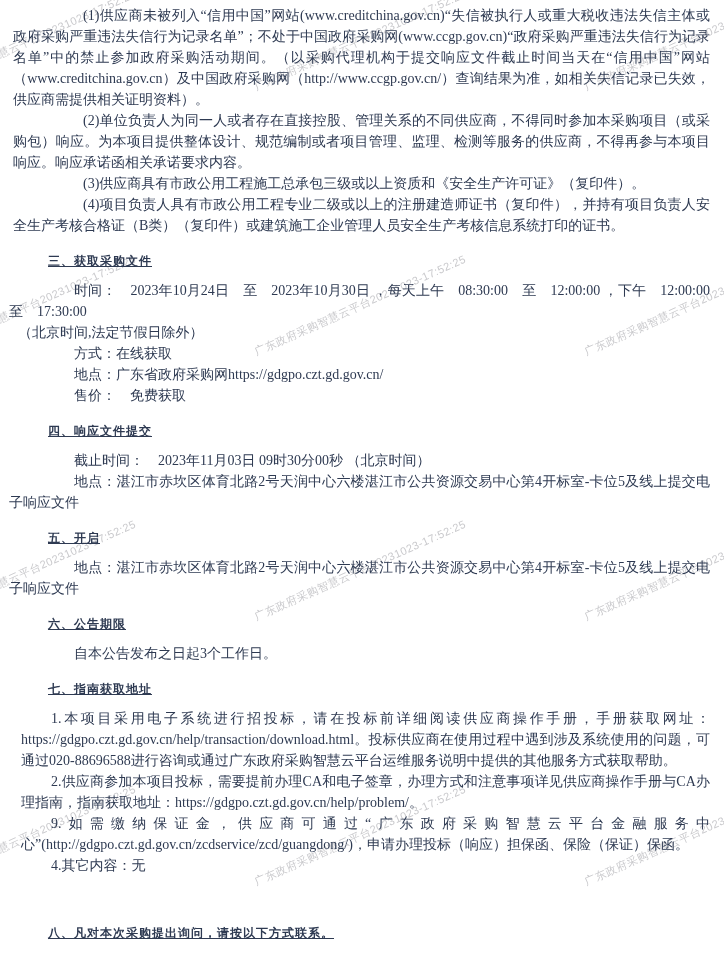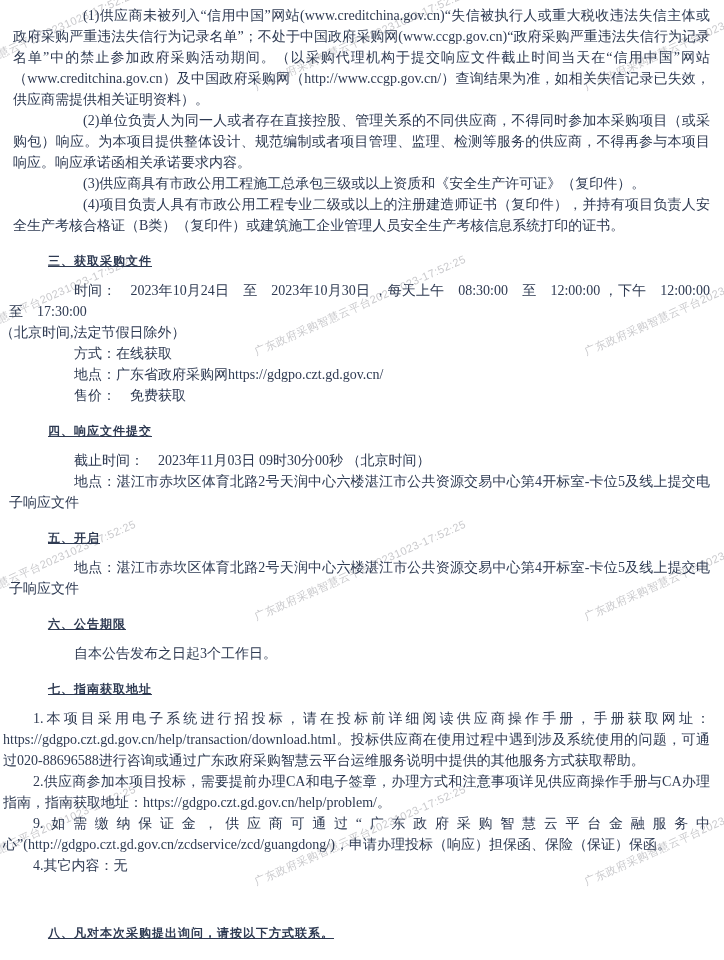--- a/index.html
+++ b/index.html
@@ -37,23 +37,23 @@
     line-height: 22px;
     margin: 14px 0 8px 48px;
     letter-spacing: 1px;
     text-decoration: underline;
   }
   .detail {
     margin-left: 9px;
     text-indent: 65px;
     text-align: justify;
   }
-  .detail-wrap2 { margin-left: 0; font-family: Liberation Serif, serif; }
+  .detail-wrap2 { margin-left: 18px; font-family: Liberation Serif, serif; }
   .supp-item {
-    margin-left: 3px;
+    margin-left: 21px;
     text-indent: 30px;
     text-align: justify;
   }
   .sec8-title { margin-top: 46px; }
 </style>
 </head>
 <body>
 
 <div class="page">
 

